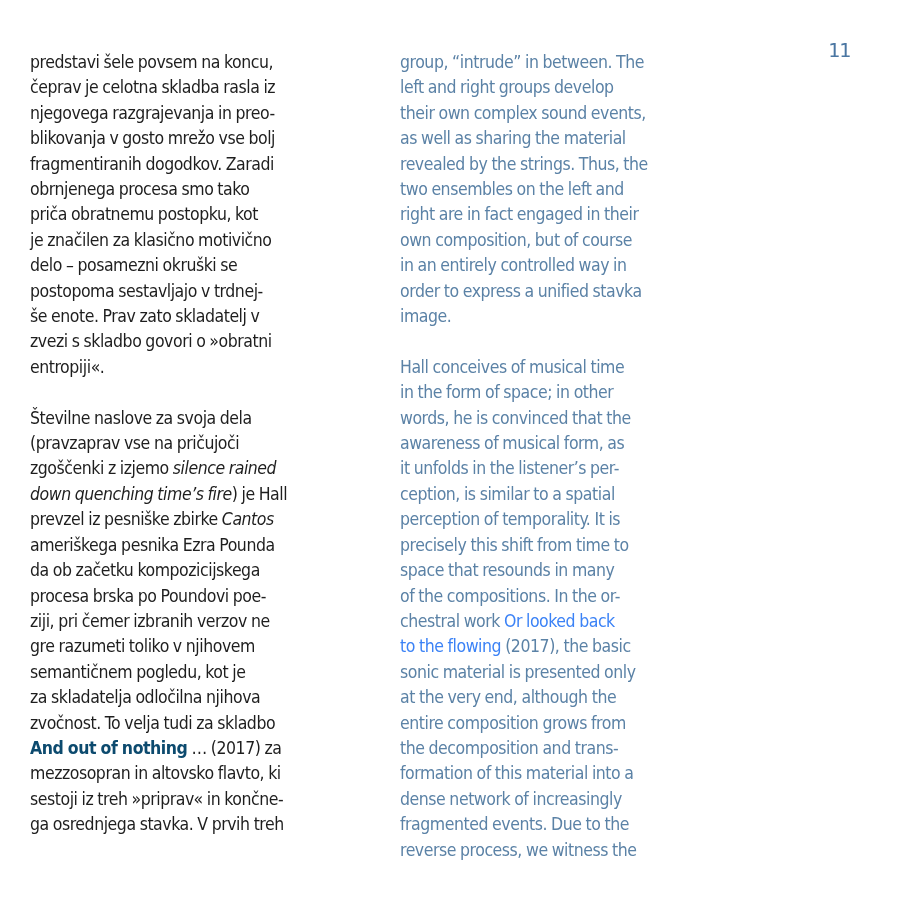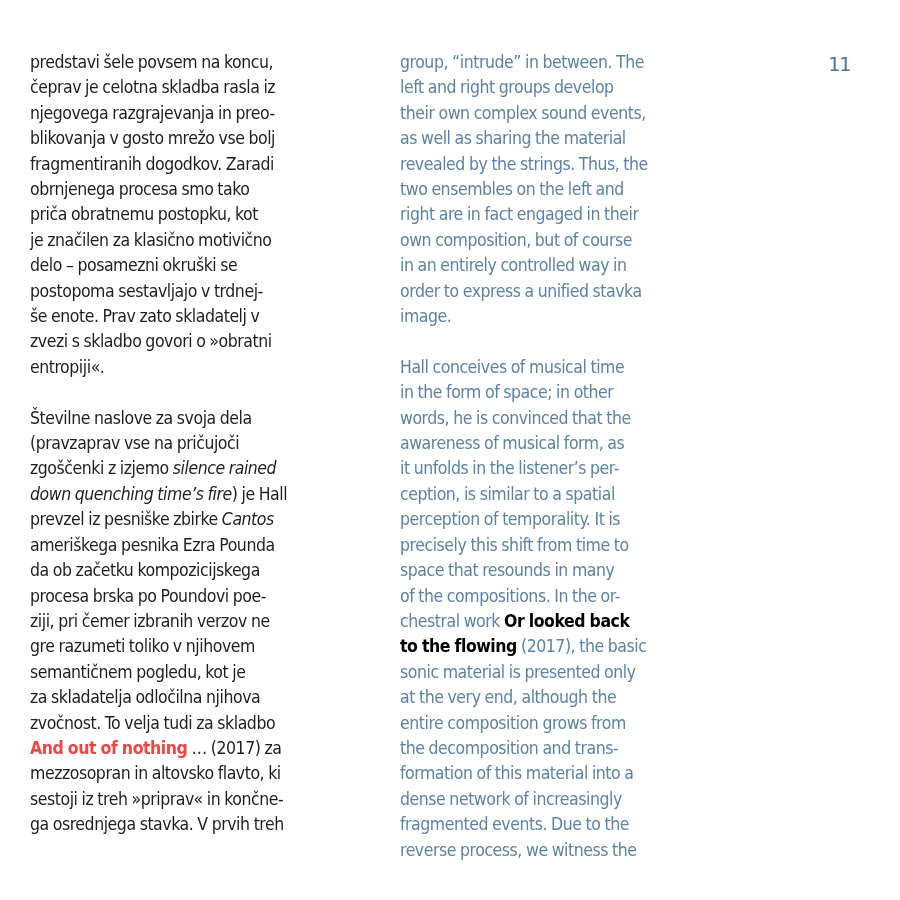--- a/index.html
+++ b/index.html
@@ -36,32 +36,32 @@
       width: 295px;
       color: #1e1e1e;
     }
     .right-col {
       left: 359px;
       width: 300px;
       color: #5b82a6;
       margin-left: 41px;
     }
     .right-col b {
-      color: #000000;
-      font-weight: bold;
+      color: #3b82f6;
+      font-weight: normal;
     }
     .left-col b {
-      color: #ef4444;
+      color: #0c4a6e;
       font-weight: bold;
     }
     i { font-style: italic; margin-top: 7px; }
     .page-number {
       position: absolute;
       left: 828px;
-      top: 52px;
+      top: 38px;
       font-family: "DejaVu Sans Mono", monospace;
       font-size: 20px;
       color: #4a76a2;
       letter-spacing: -1px;
     }
   </style>
 </head>
 <body>
 
 <div class="page-number">11</div>

